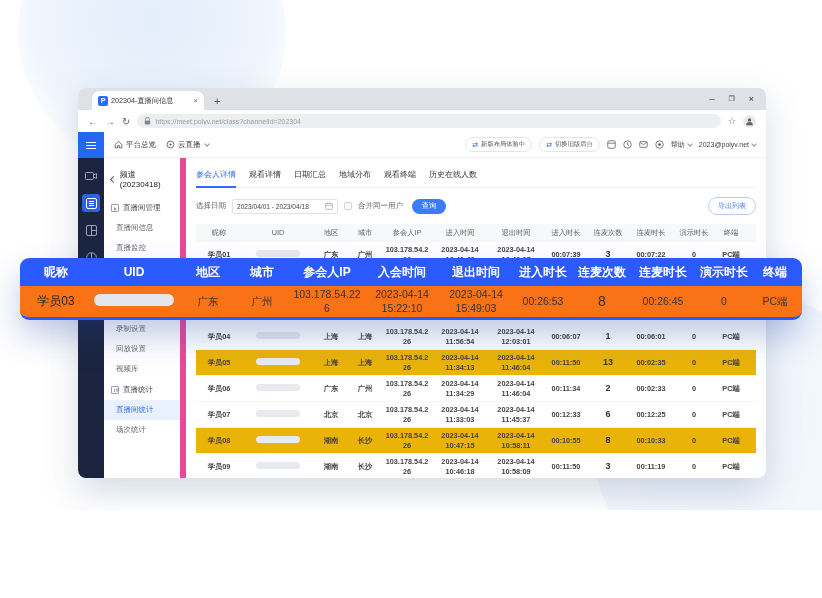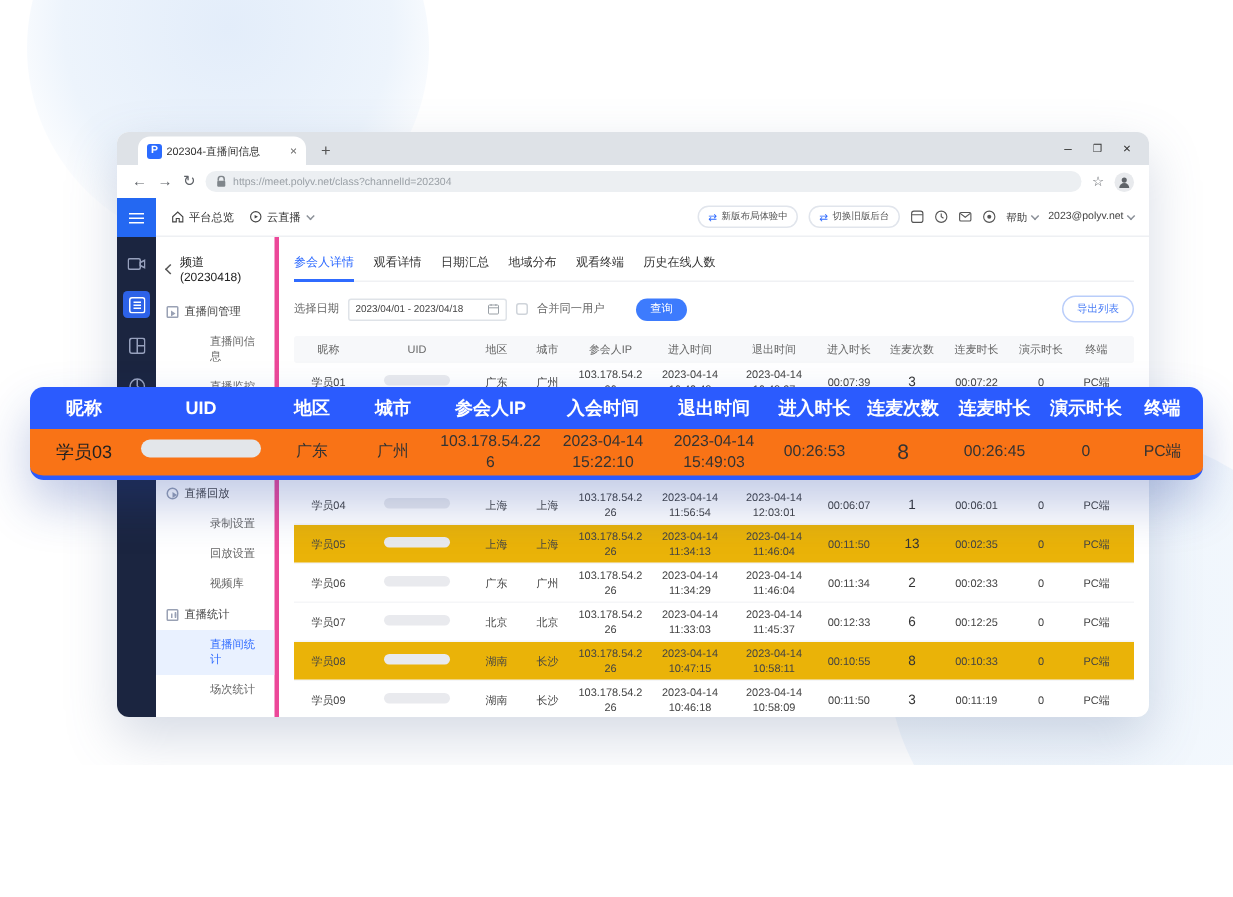--- a/index.html
+++ b/index.html
@@ -41,50 +41,50 @@
   .topnav { height:26px; border-bottom:1px solid #eef0f3; display:flex; align-items:center; gap:10px; padding:0 10px; flex:none; }
   .tn-item { display:flex; align-items:center; gap:3px; font-size:7.5px; color:#333;text-align:center; }
   .tn-right { margin-left:auto; display:flex; align-items:center; gap:7px; }
   .pill { border:1px solid #e1e5ec; border-radius:9px; padding:2px 6px; font-size:6.3px; color:#555; display:flex; align-items:center; gap:3px; background:#fff; }
   .tiny-ic { font-size:7px; color:#2f6bff; }
   .caret { width:4px; height:4px; border-right:1px solid #8b9098; border-bottom:1px solid #8b9098; transform:rotate(45deg); display:inline-block; margin-left:1px; position:relative; top:-1px; }
   .caret-l { width:5px; height:5px; border-left:1px solid #555; border-bottom:1px solid #555; transform:rotate(45deg); display:inline-block; }
   .tn-txt { font-size:7px; color:#444; display:flex; align-items:center; gap:2px; }
 
   .workarea { flex:1; display:flex; min-height:0; }
-  .sidebar { width:82px; background:#fff; border-right:3px solid #ec4899; padding-top:6px; flex:none; overflow:hidden; }
+  .sidebar { width:82px; background:#fff; border-right:6px solid #ec4899; padding-top:6px; flex:none; overflow:hidden; }
   .sb-header { display:flex; align-items:center; gap:4px; padding:5px 7px 8px 7px; font-size:8px; color:#222; }
   .sb-group { display:flex; align-items:center; gap:4px; padding:6px 7px 5px 7px; font-size:7.5px; color:#444; }
-  .sb-item { padding:5px 6px 5px 36px; font-size:7.5px; color:#666; position:relative; cursor:pointer; }
+  .sb-item { padding:5px 6px 5px 12px; font-size:7.5px; color:#666; position:relative; cursor:pointer; }
   .sb-item.active { background:#e9f1ff; color:#2f6bff; }
   .badge { position:absolute; right:1px; top:1px; background:#ff6a3b; color:#fff; font-size:5.5px; padding:1px 2px; border-radius:2px; line-height:1; }
   .gi { width:8px; height:8px; display:inline-block; position:relative; flex:none; }
   .gi-manage { border:1px solid #99a1b4; border-radius:1px; }
   .gi-manage::after { content:''; position:absolute; left:2px; top:1.5px; border-left:3px solid #99a1b4; border-top:2px solid transparent; border-bottom:2px solid transparent; }
   .gi-playback { border:1px solid #99a1b4; border-radius:50%; }
   .gi-playback::after { content:''; position:absolute; left:2.5px; top:1.5px; border-left:3px solid #99a1b4; border-top:2px solid transparent; border-bottom:2px solid transparent; }
   .gi-stats { border:1px solid #99a1b4; border-radius:1px; }
   .gi-stats::after { content:''; position:absolute; left:1.5px; bottom:1.5px; width:1.5px; height:3px; background:#99a1b4; box-shadow:2.5px 0 0 #99a1b4, 2.5px -1px 0 #99a1b4; }
 
   .main { flex:1; padding:6px 10px 0 10px; position:relative; min-width:0; }
   .tabs { display:flex; gap:13px; font-size:8px; color:#333; border-bottom:1px solid #f0f1f4; padding:5px 0 7px 0; }
   .tab-item { cursor:pointer; position:relative; }
   .tab-item.active { color:#2f6bff; }
   .tab-item.active::after { content:''; position:absolute; left:0; right:0; bottom:-8px; height:2px; background:#2f6bff; }
   .filter-row { display:flex; align-items:center; gap:6px; margin-top:9px; font-size:7.5px; color:#666; }
   .date-box { width:106px; height:15px; border:1px solid #dfe3e8; border-radius:2px; display:flex; align-items:center; gap:3px; padding:0 4px; background:#fff; }
   .date-txt { font-size:6.6px; color:#444; flex:1; white-space:nowrap; }
   .checkbox { width:8px; height:8px; border:1px solid #cfd4da; border-radius:2px; background:#fff; flex:none; }
-  .btn-search { width:34px; height:15px; background:#3d7bfd; color:#fff; border:none; border-radius:8px; font-size:7.5px; display:grid; place-items:center; margin-left:15px; }
+  .btn-search { width:34px; height:15px; background:#3d7bfd; color:#fff; border:none; border-radius:8px; font-size:7.5px; display:grid; place-items:center; margin-left:3px; }
   .btn-export { margin-left:auto; border:1px solid #b9cdfa; color:#4a7df6; border-radius:9px; padding:3px 9px; font-size:7px; background:#fff; }
 
   .tgrid { display:grid; grid-template-columns:46px 72px 34px 34px 50px 56px 56px 44px 40px 46px 40px 34px; align-items:center; }
   .thead { height:18px; background:#f7f8fa; font-size:7.3px; color:#666; margin-top:9px; border-radius:2px; }
   .thead > div, .trow > div { text-align:center; line-height:1.25; }
-  .trow { height:26px; font-size:7.3px; color:#444; border-bottom:1px solid #f5f6f8; }
+  .trow { height:26px; font-size:7.3px; color:#444; border-bottom:1px solid #f5f6f8;font-weight:bold; }
   .trow.alt { background:#eab308; }
   .trow .c4 { word-break:break-all; padding:0 3px; }
   .trow .c8 { font-size:9px; color:#333; }
   .uid-pill { display:inline-block; width:44px; height:7px; background:#e9eaee; border-radius:4px; }
   .table-gap { height:56px; }
 
   
   .overlay { position:absolute; left:20px; top:258px; width:782px; z-index:40; border-radius:9px;
              box-shadow:0 16px 32px rgba(35,70,165,.28); }
   .ogrid { display:grid; grid-template-columns:62px 94px 54px 54px 76px 74px 74px 60px 58px 64px 58px 44px; align-items:center; padding:0 5px; }

